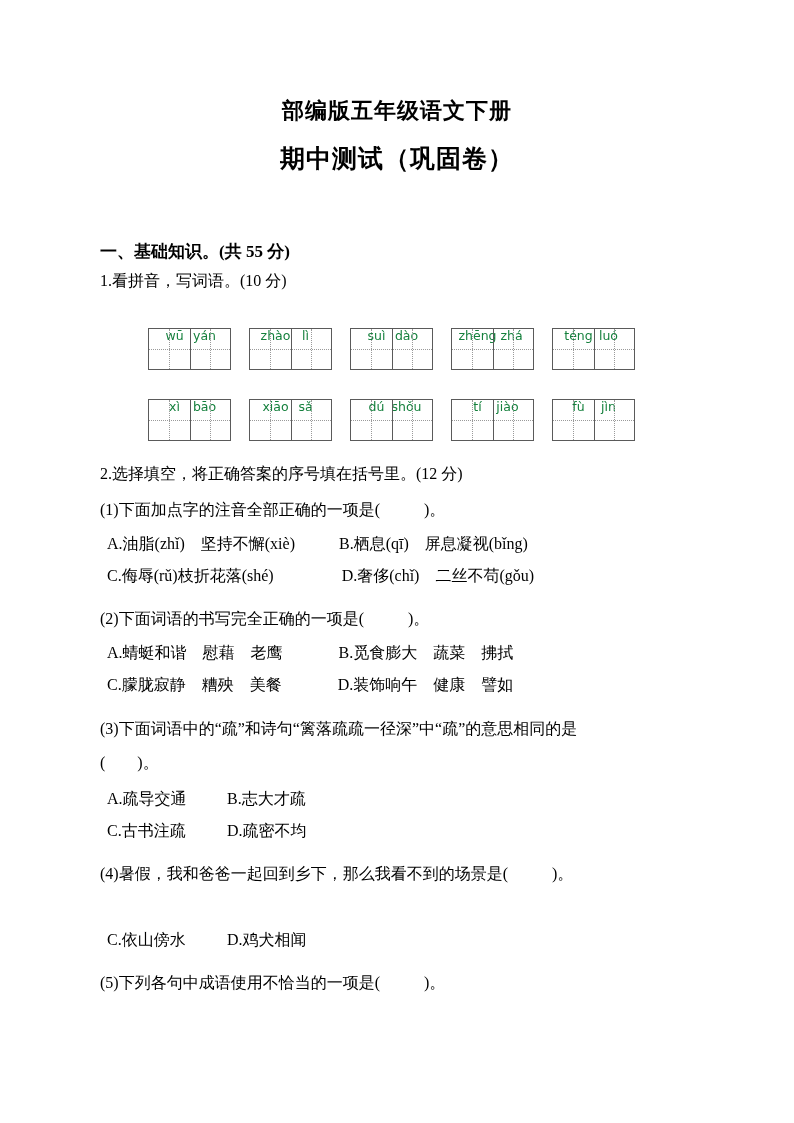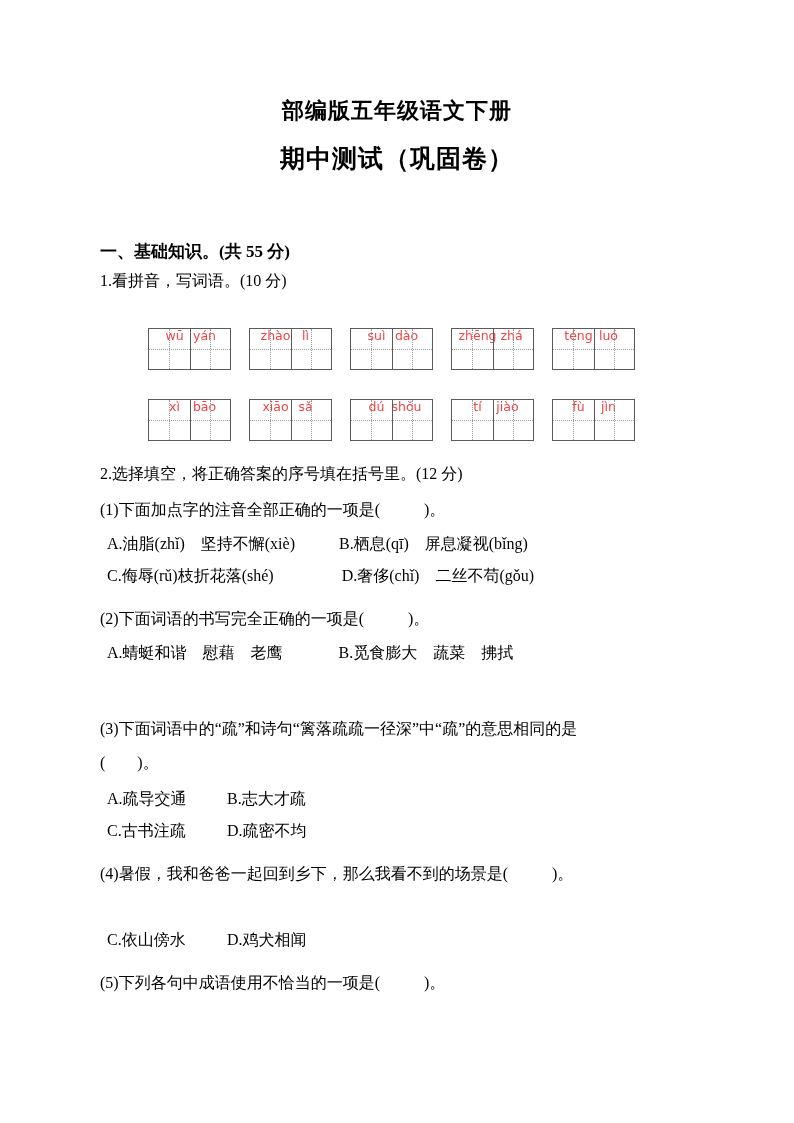--- a/index.html
+++ b/index.html
@@ -126,21 +126,21 @@
   }
 
   .cellgroup .pinyin {
     position: absolute;
     top: 0;
     left: 0;
     width: 83px;
     text-align: center;
     font-size: 12.5px;
     font-family: "DejaVu Sans", sans-serif;
-    color: #ef4444;
+    color: #15803d;
     white-space: nowrap;
   }
   .cellgroup .pinyin span {
     display: inline-block;
   }
   .cellgroup .pinyin .p1 { min-width: 30px; text-align: center; }
   .cellgroup .pinyin .p2 { min-width: 30px; text-align: center; }
 </style>
 </head>
 <body>
@@ -265,20 +265,23 @@
   <div class="qline indent" style="top:566px;">
     <span>C.侮辱(rǔ)枝折花落(shé)</span><span class="sp-lg"></span><span class="sp-md"></span><span>D.奢侈(chǐ)　二丝不苟(gǒu)</span>
   </div>
 
   <div class="qline" style="top:609px;">
     <span>(2)下面词语的书写完全正确的一项是(</span><span class="sp-lg"></span><span>)。</span>
   </div>
   <div class="qline indent" style="top:643px;">
     <span>A.蜻蜓和谐　慰藉　老鹰</span><span class="sp-lg"></span><span class="sp-sm"></span><span>B.觅食膨大　蔬菜　拂拭</span>
   </div>
+  <div class="qline indent" style="top:675px;">
+    <span>C.朦胧寂静　糟殃　美餐</span><span class="sp-lg"></span><span class="sp-sm"></span><span>D.装饰响午　健康　譬如</span>
+  </div>
 
   <div class="qline" style="top:719px;">
     <span>(3)下面词语中的“疏”和诗句“篱落疏疏一径深”中“疏”的意思相同的是</span>
   </div>
   <div class="qline" style="top:753px;">(　　)。</div>
   <div class="qline indent" style="top:789px;">
     <span class="opt-col2">A.疏导交通</span><span>B.志大才疏</span>
   </div>
   <div class="qline indent" style="top:821px;">
     <span class="opt-col2">C.古书注疏</span><span>D.疏密不均</span>

